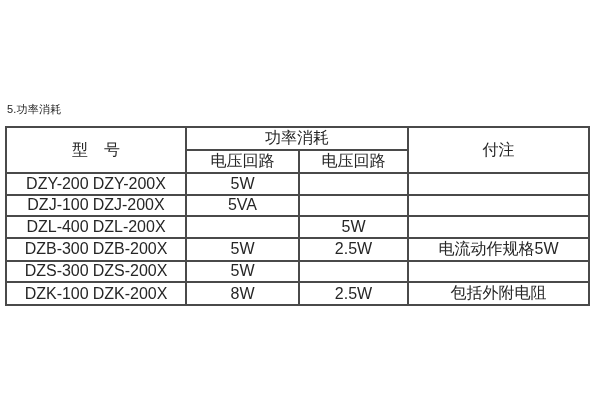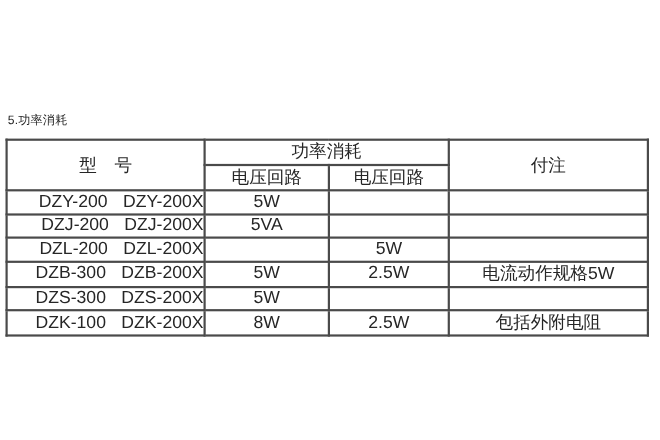--- a/index.html
+++ b/index.html
@@ -43,22 +43,22 @@
     vertical-align: middle;
     padding: 0;
     overflow: hidden;
     white-space: nowrap;
   }
   tr.hrow-1 th { height: 20px; }
   tr.hrow-2 th { height: 18px; }
   tr.drow  td { height: 19.5px; }
   .model-cell {
     display: flex;
-    justify-content: flex-end;
-    gap: 14px;
+    justify-content: center;
+    gap: 4px;
   }
 </style>
 </head>
 <body>
 
 <div class="page">
 
   <div class="section-heading">5.功率消耗</div>
 
   <div class="table-wrap">
@@ -88,33 +88,33 @@
             </div>
           </td>
           <td>5W</td>
           <td></td>
           <td></td>
         </tr>
 
         <tr class="drow">
           <td>
             <div class="model-cell">
-              <span>DZJ-200</span>
+              <span>DZJ-100</span>
               <span>DZJ-200X</span>
             </div>
           </td>
           <td>5VA</td>
           <td></td>
           <td></td>
         </tr>
 
         <tr class="drow">
           <td>
             <div class="model-cell">
-              <span>DZL-200</span>
+              <span>DZL-400</span>
               <span>DZL-200X</span>
             </div>
           </td>
           <td></td>
           <td>5W</td>
           <td></td>
         </tr>
 
         <tr class="drow">
           <td>

